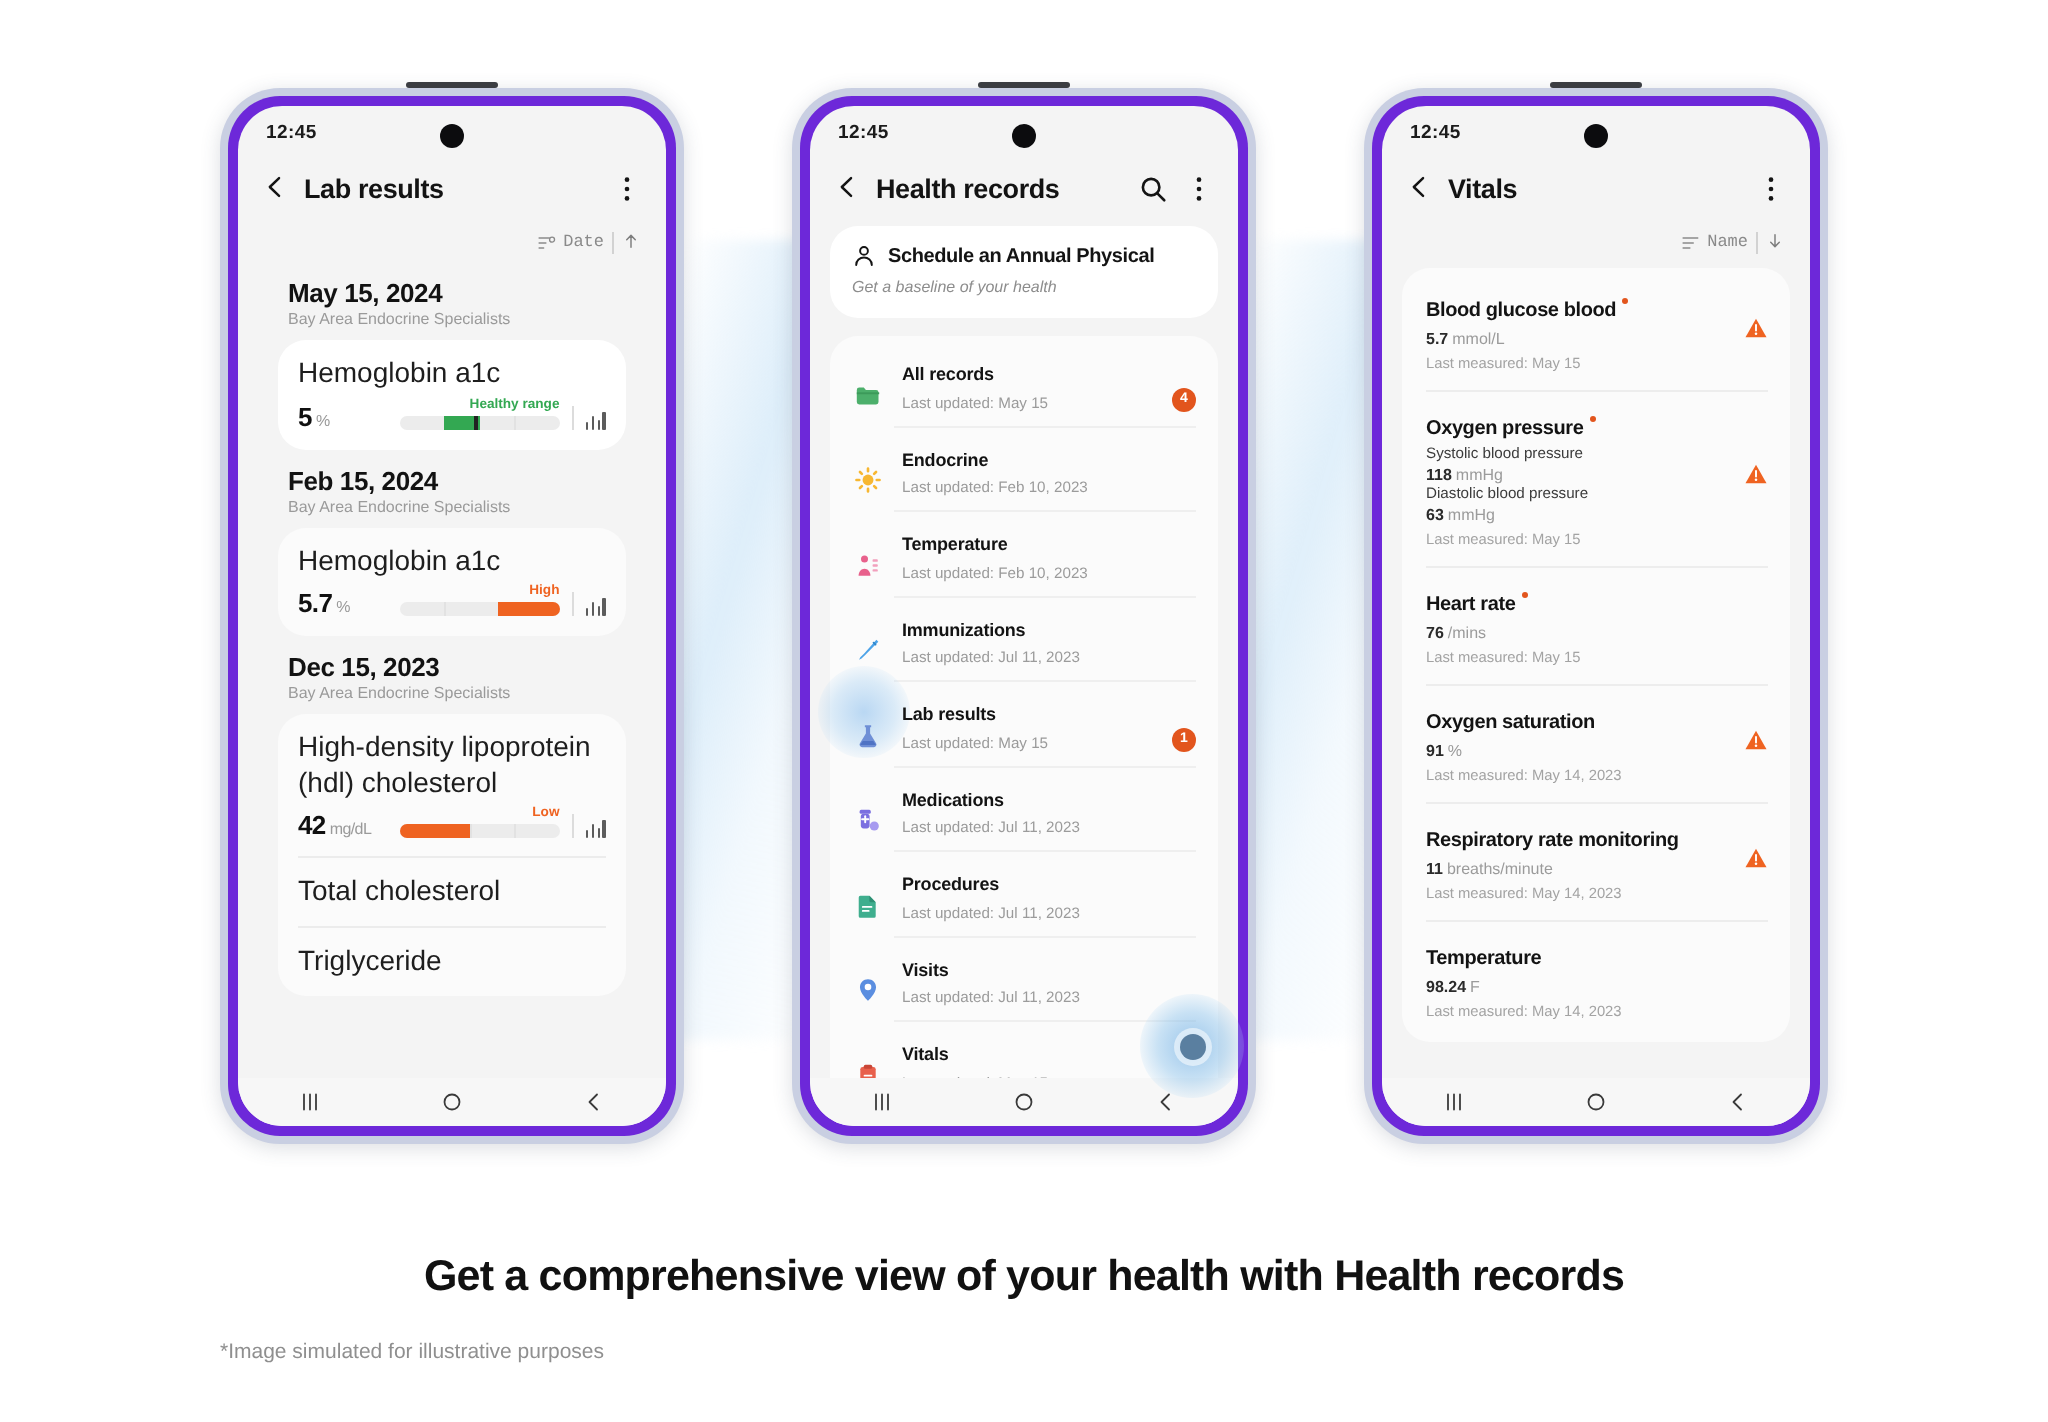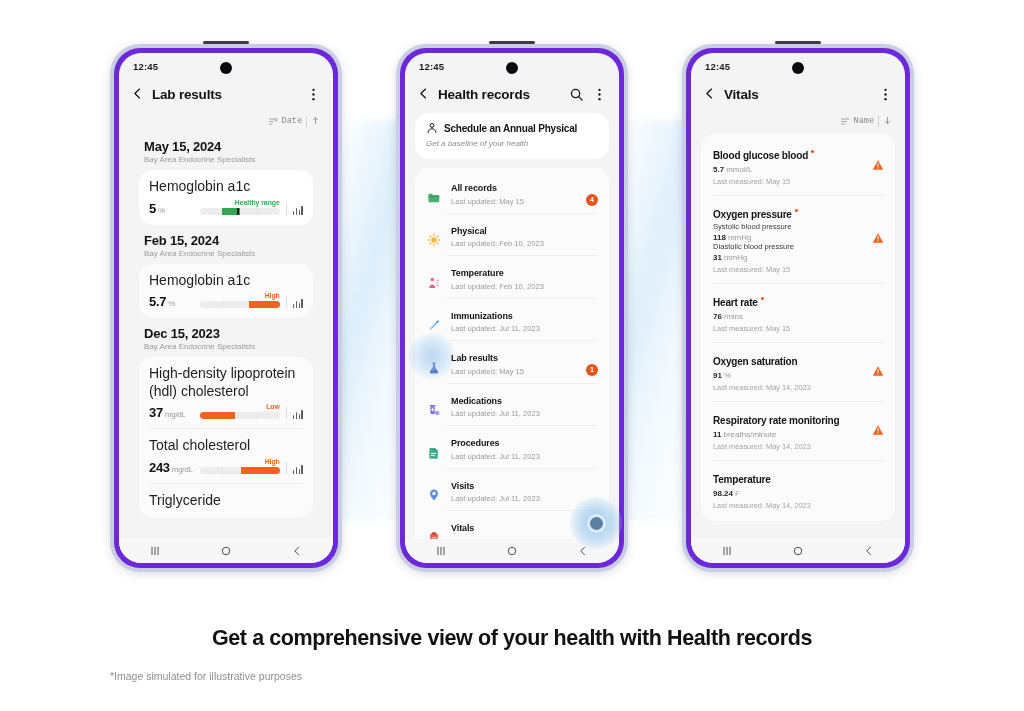--- a/index.html
+++ b/index.html
@@ -325,21 +325,21 @@
 
           <div>
             <div class="grp-date">Dec 15, 2023</div>
             <div class="grp-sub">Bay Area Endocrine Specialists</div>
             <div class="card">
 
               <div class="lab-row">
                 <div class="lab-name">High-density lipoprotein (hdl) cholesterol</div>
                 <div class="lab-bottom">
                   <div class="lab-val">
-                    <span>37</span><span class="lab-unit">mg/dL</span>
+                    <span>42</span><span class="lab-unit">mg/dL</span>
                   </div>
                   <div class="gauge-wrap">
                     <span class="gauge-label low">Low</span>
                     <div class="track">
                       <span class="tick" style="left:44%"></span>
                         <span class="tick" style="left:72%"></span>
                       <span class="seg" style="left:0%;width:44%;background:#ef6321"></span>
                     </div>
                   </div>
                   <span class="vdiv"></span>
@@ -347,40 +347,20 @@
                     <i style="height:4px"></i>
                       <i style="height:7px"></i>
                       <i style="height:5px"></i>
                       <i style="height:9px"></i>
                   </span>
                 </div>
               </div>
 
               <div class="lab-row">
                 <div class="lab-name">Total cholesterol</div>
-                <div class="lab-bottom">
-                  <div class="lab-val">
-                    <span>243</span><span class="lab-unit">mg/dL</span>
-                  </div>
-                  <div class="gauge-wrap">
-                    <span class="gauge-label high">High</span>
-                    <div class="track">
-                      <span class="tick" style="left:28%"></span>
-                        <span class="tick" style="left:52%"></span>
-                      <span class="seg" style="left:52%;width:48%;background:#ef6321"></span>
-                    </div>
-                  </div>
-                  <span class="vdiv"></span>
-                  <span class="bars-ic">
-                    <i style="height:4px"></i>
-                      <i style="height:7px"></i>
-                      <i style="height:5px"></i>
-                      <i style="height:9px"></i>
-                  </span>
-                </div>
               </div>
 
               <div class="lab-row">
                 <div class="lab-name">Triglyceride</div>
               </div>
 
             </div>
           </div>
         </div>
 
@@ -470,21 +450,21 @@
           <div class="litem">
             <span class="iconbox">
               <svg viewBox="0 0 16 16" width="14" height="14">
                   <circle cx="8" cy="8" r="3.1" fill="#f7b731"></circle>
                   <g stroke="#f7b731" stroke-width="1.5" stroke-linecap="round">
                     <path d="M8 1.4v1.6M8 13v1.6M1.4 8h1.6M13 8h1.6M3.4 3.4l1.1 1.1M11.5 11.5l1.1 1.1M12.6 3.4l-1.1 1.1M4.5 11.5l-1.1 1.1"></path>
                   </g>
                 </svg>
             </span>
             <span class="txt">
-              <span class="lt">Physical</span>
+              <span class="lt">Endocrine</span>
               <span class="ls" style="display:block">Last updated: Feb 10, 2023</span>
             </span>
           </div>
 
           <div class="litem">
             <span class="iconbox">
               <svg viewBox="0 0 16 16" width="14" height="14">
                   <circle cx="6" cy="4" r="2" fill="#e8618c"></circle>
                   <path d="M2.6 13.6c0-2.4 1.6-4 3.4-4s3.4 1.6 3.4 4z" fill="#e8618c"></path>
                   <g fill="#f2a0bd">
@@ -668,21 +648,21 @@
                 </svg>
             </span>
           </div>
 
           <div class="vitem">
             <div class="vbody">
               <span class="vname">Oxygen pressure</span><span class="reddot"></span>
               <div class="vsublabel">Systolic blood pressure</div>
               <div class="vval"><span>118</span><span class="u">mmHg</span></div>
               <div class="vsublabel">Diastolic blood pressure</div>
-              <div class="vval"><span>31</span><span class="u">mmHg</span></div>
+              <div class="vval"><span>63</span><span class="u">mmHg</span></div>
               <div class="vmeta">Last measured: May 15</div>
             </div>
             <span class="warn" style="margin-top:26px">
               <svg viewBox="0 0 16 16" width="12" height="12">
                   <path d="M8 1.8 15 14.2H1z" fill="#ef6321"></path>
                   <path d="M8 6v3.6" stroke="#fff" stroke-width="1.3" stroke-linecap="round"></path>
                   <circle cx="8" cy="11.8" r=".85" fill="#fff"></circle>
                 </svg>
             </span>
           </div>

